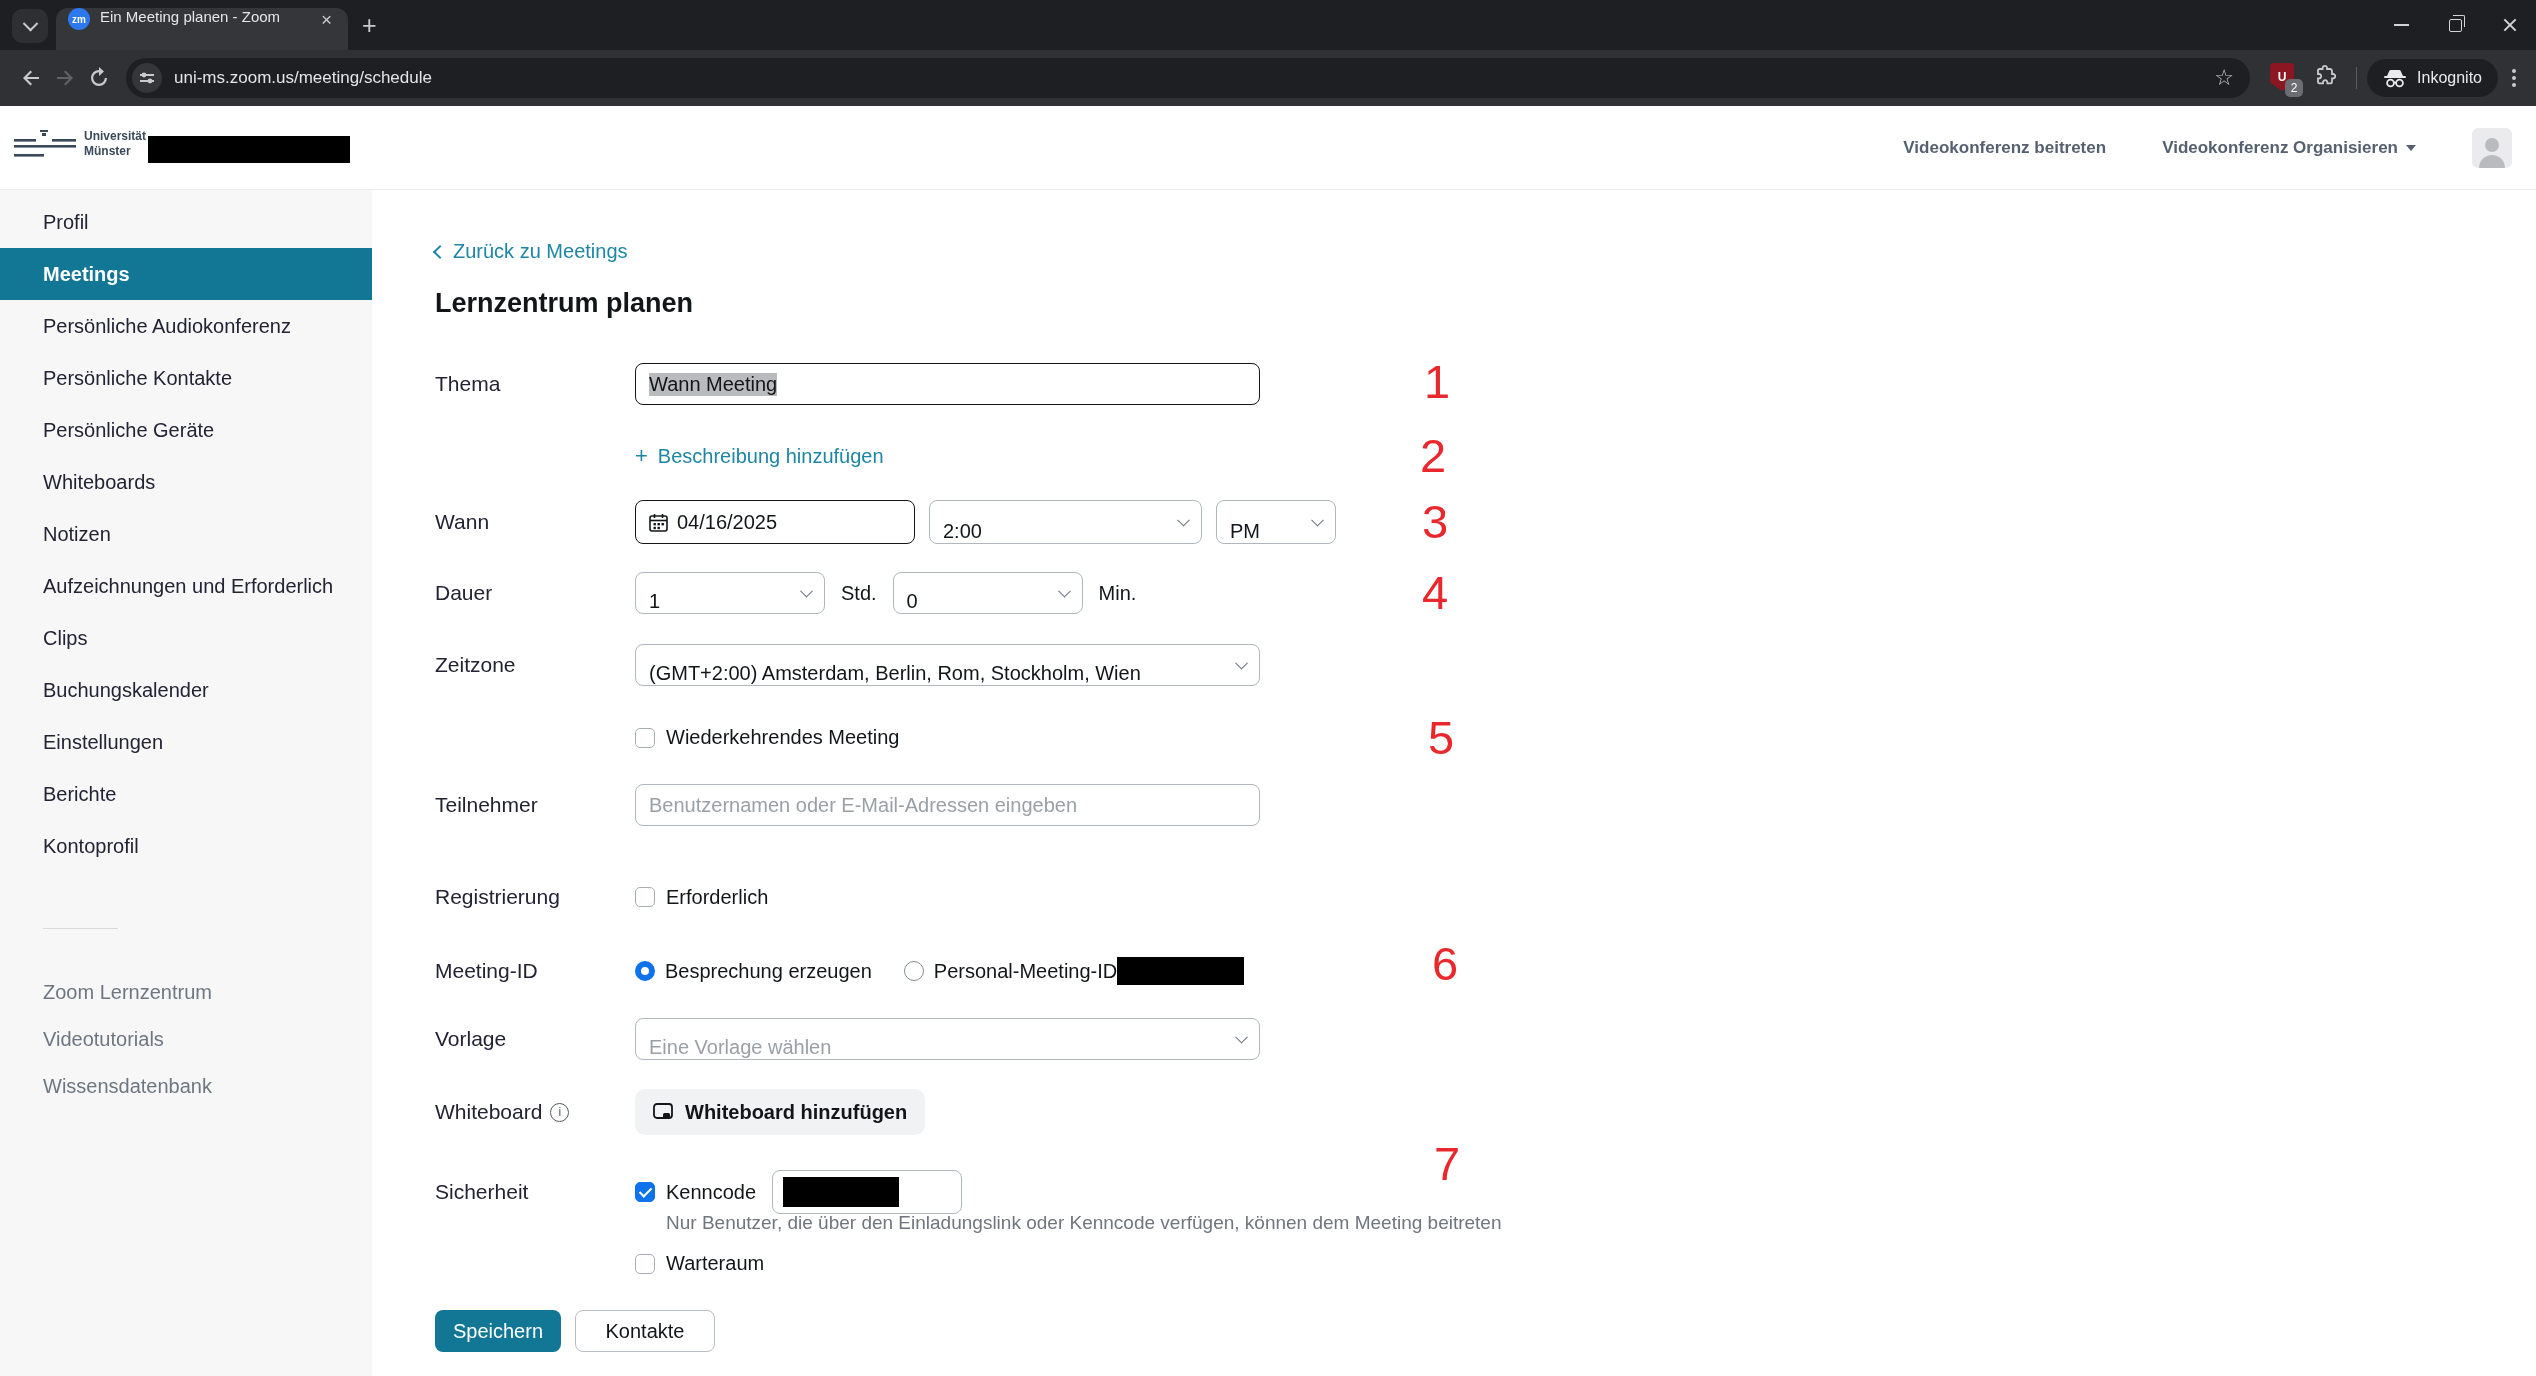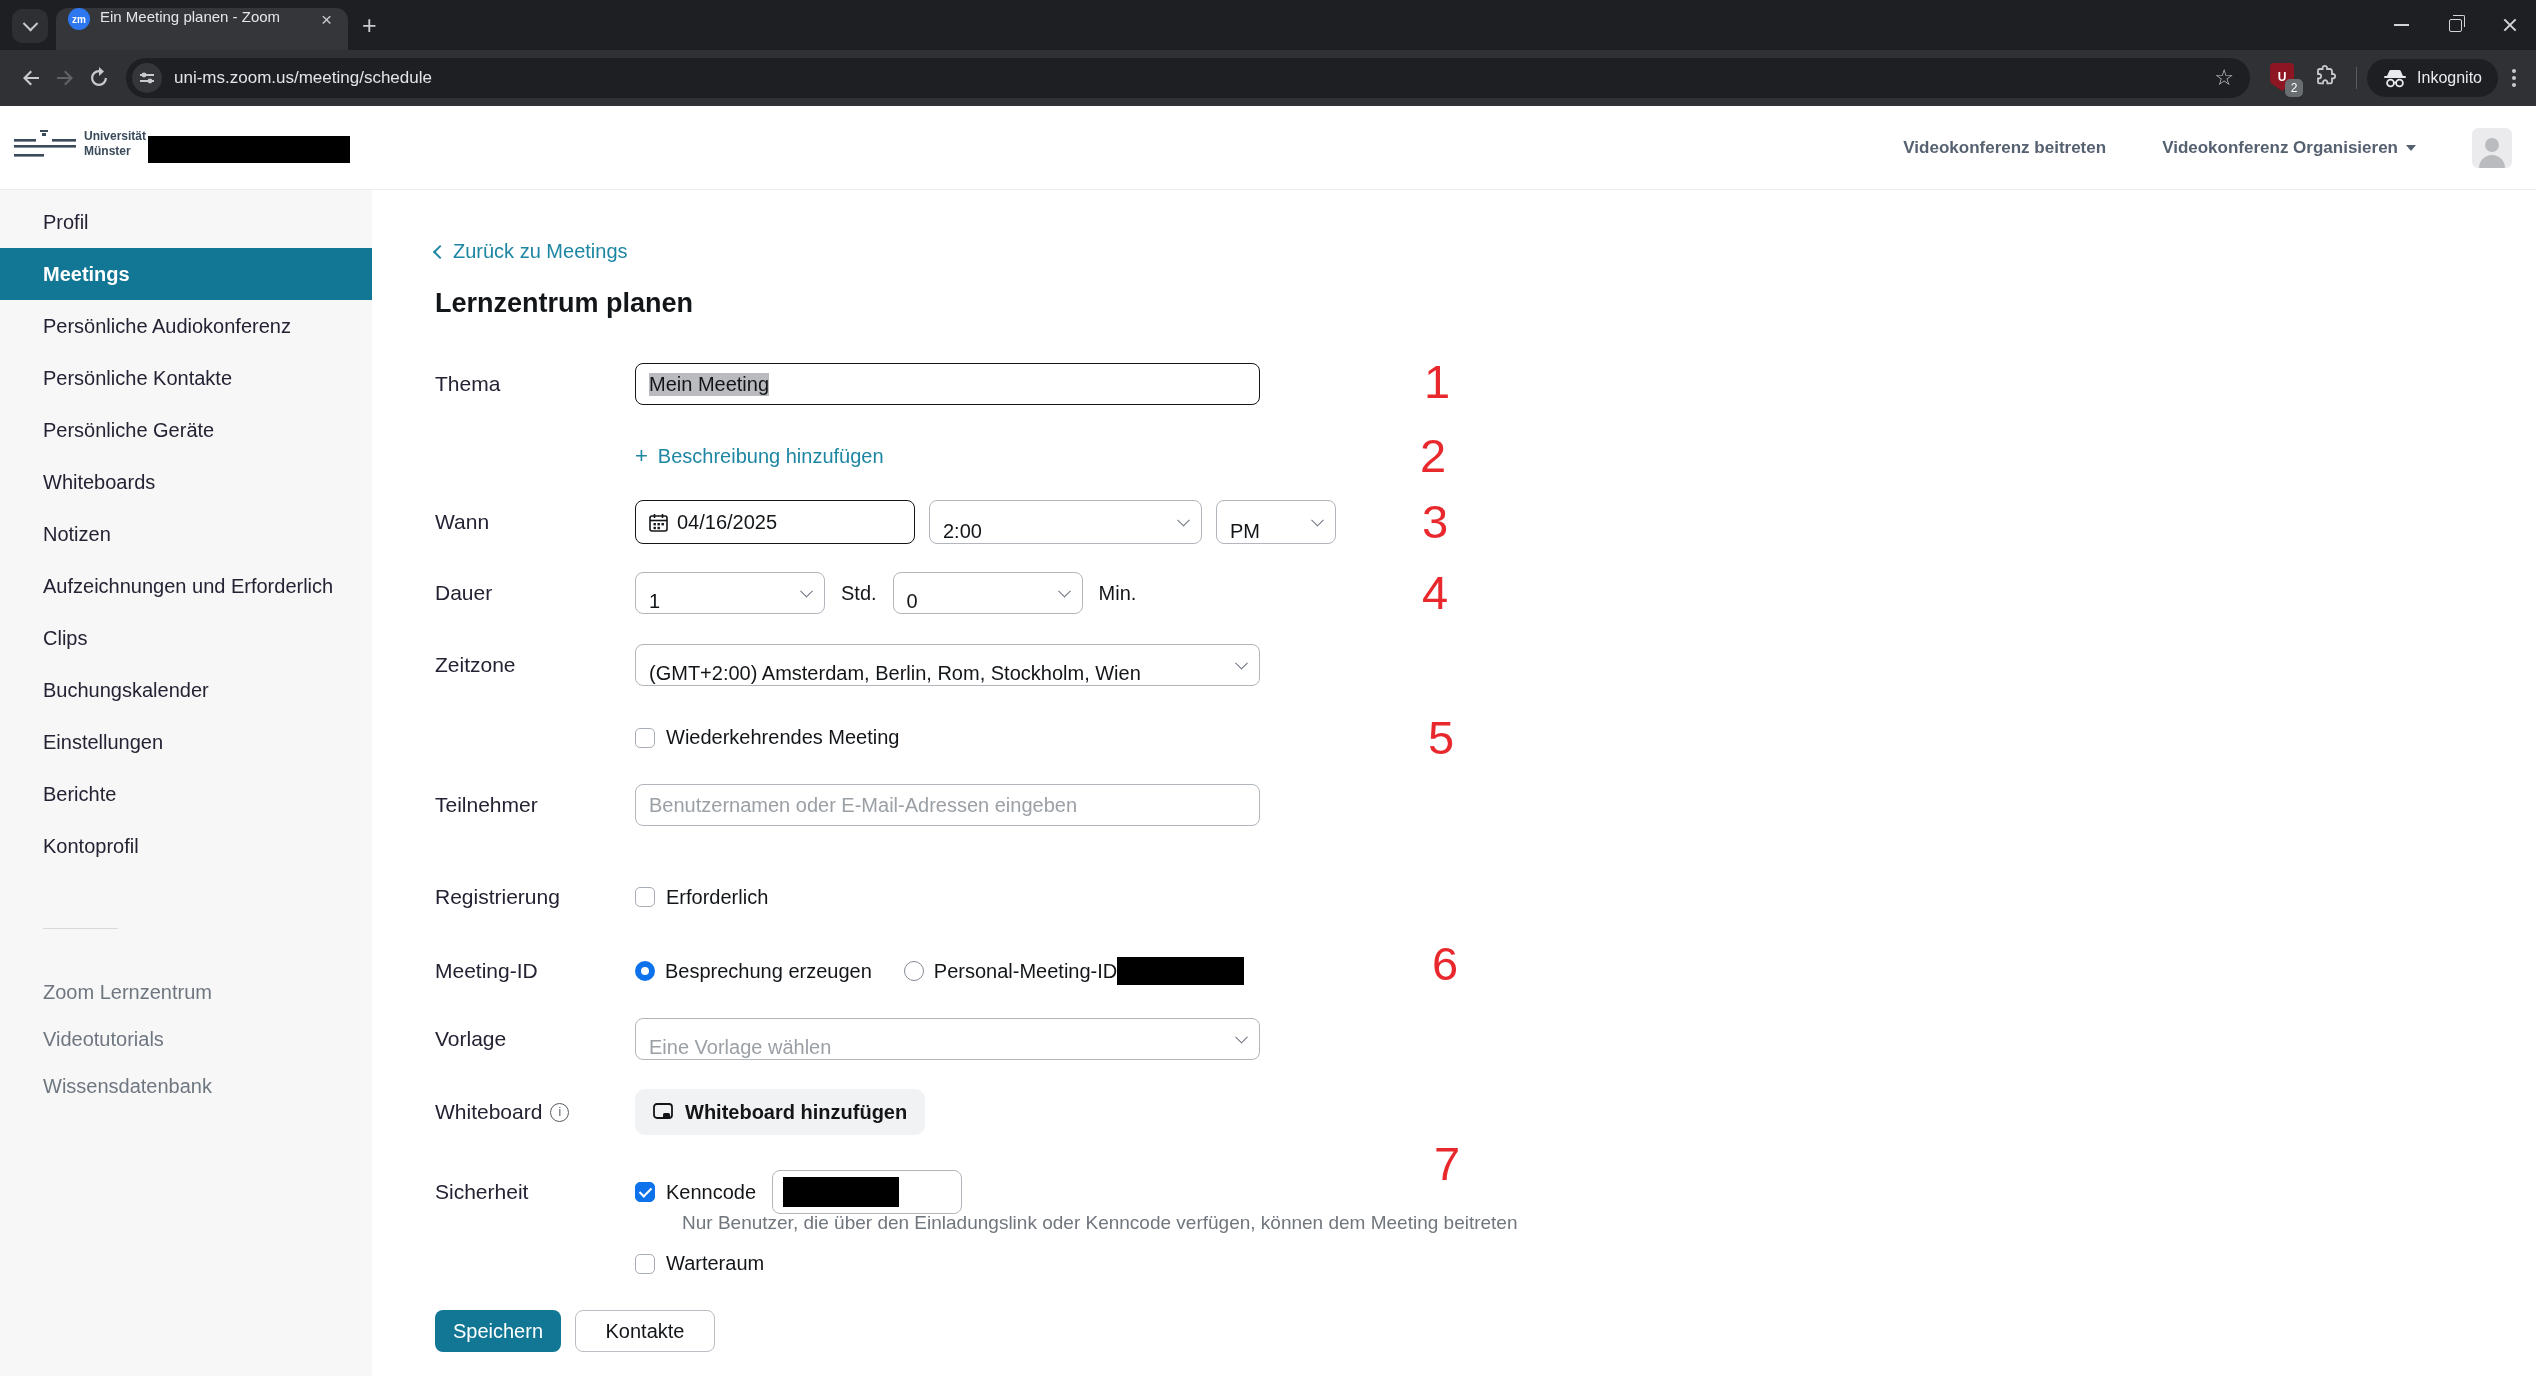--- a/index.html
+++ b/index.html
@@ -82,21 +82,21 @@
   .radio.sel { border:6px solid #0e72ed; }
   .radio.unsel { border:1.5px solid #848b93; }
   .radio-label { font-size:20px; color:#131619; margin-left:10px; }
 
   .link-teal { color:#1d86a3; font-size:20px; }
   .plus-glyph { color:#1d86a3; font-size:22px; margin-right:10px; }
 
   .redact { background:#000; }
   .wb-btn { height:46px; background:#f1f2f4; border-radius:10px; display:flex; align-items:center; gap:12px; padding:0 18px; font-size:20px; font-weight:bold; color:#131619; }
   .info-ico { width:19px; height:19px; border:1.5px solid #555c63; border-radius:50%; color:#555c63; font-size:12px; display:flex; align-items:center; justify-content:center; font-style:normal; }
-  .hint-text { position:absolute; left:310px; top:1022px; font-size:19px; color:#70767d; }
+  .hint-text { position:absolute; left:294px; top:1022px; font-size:19px; color:#70767d; }
   .btn { height:42px; border-radius:8px; display:flex; align-items:center; justify-content:center; font-size:20px; }
   .btn-primary { width:126px; background:#117794; color:#fff; }
   .btn-secondary { width:140px; background:#fff; border:1.5px solid #b9bec4; color:#131619; margin-left:14px; }
 
   .red-num { position:absolute; color:#e8282c; font-size:47px; font-weight:500; line-height:1; }
 </style>
 </head>
 <body>
 
 <div class="screen">
@@ -232,21 +232,21 @@
 
     <div class="back-link">
       <span class="back-chev"></span>
       <span>Zurück zu Meetings</span>
     </div>
     <div class="page-title">Lernzentrum planen</div>
 
     <div class="row" style="top:173px;">
       <span class="flabel">Thema</span>
       <div class="tinput focused" style="width:625px;">
-        <span class="sel-text">Mein Meeting</span>
+        <span class="sel-text">Wann Meeting</span>
       </div>
     </div>
 
     <div class="row" style="top:253px; left:263px;">
       <span class="plus-glyph">+</span>
       <span class="link-teal">Beschreibung hinzufügen</span>
     </div>
 
     <div class="row" style="top:310px;">
       <span class="flabel">Wann</span>

